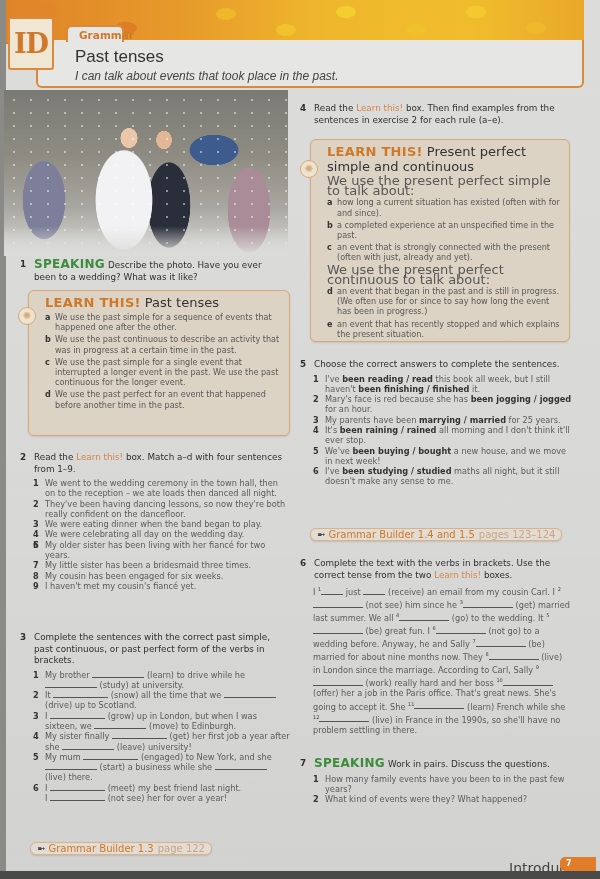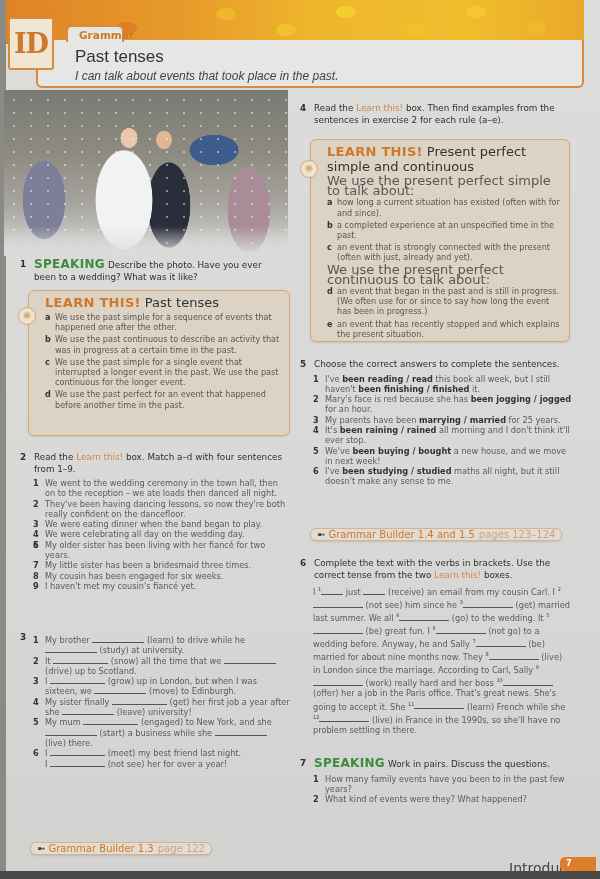--- a/index.html
+++ b/index.html
@@ -162,21 +162,21 @@
     <div class="item"><span class="n">4</span><span>We were celebrating all day on the wedding day.</span></div>
     <div class="item"><span class="n">5</span></div>
     <div class="item"><span class="n">6</span><span>My older sister has been living with her fiancé for two years.</span></div>
     <div class="item"><span class="n">7</span><span>My little sister has been a bridesmaid three times.</span></div>
     <div class="item"><span class="n">8</span><span>My cousin has been engaged for six weeks.</span></div>
     <div class="item"><span class="n">9</span><span>I haven't met my cousin's fiancé yet.</span></div>
   </div>
 </div>
 
 <div class="col" style="left:20px; top:632px; width:270px;">
-  <div class="ex-head"><span class="num">3</span></div>
+  <div class="ex-head"><span class="num">3</span><span>Complete the sentences with the correct past simple, past continuous, or past perfect form of the verbs in brackets.</span></div>
   <div class="items">
     <div class="item"><span class="n">1</span><span>My brother </span><span class="gap" style="width:52px"></span> <span>(learn) to drive while he</span><br><span class="gap" style="width:52px"></span> <span>(study) at university.</span></div>
     <div class="item"><span class="n">2</span><span>It </span><span class="gap" style="width:55px"></span> <span>(snow) all the time that we</span> <span class="gap" style="width:52px"></span><br><span>(drive) up to Scotland.</span></div>
     <div class="item"><span class="n">3</span><span>I </span><span class="gap" style="width:55px"></span> <span>(grow) up in London, but when I was sixteen, we</span> <span class="gap" style="width:52px"></span> <span>(move) to Edinburgh.</span></div>
     <div class="item"><span class="n">4</span><span>My sister finally </span><span class="gap" style="width:55px"></span> <span>(get) her first job a year after she</span> <span class="gap" style="width:52px"></span> <span>(leave) university!</span></div>
     <div class="item"><span class="n">5</span><span>My mum </span><span class="gap" style="width:55px"></span> <span>(engaged) to New York, and she</span><br><span class="gap" style="width:52px"></span> <span>(start) a business while she</span> <span class="gap" style="width:52px"></span><br><span>(live) there.</span></div>
     <div class="item"><span class="n">6</span><span>I </span><span class="gap" style="width:55px"></span> <span>(meet) my best friend last night.</span><br><span>I </span><span class="gap" style="width:55px"></span> <span>(not see) her for over a year!</span></div>
   </div>
 </div>
 

